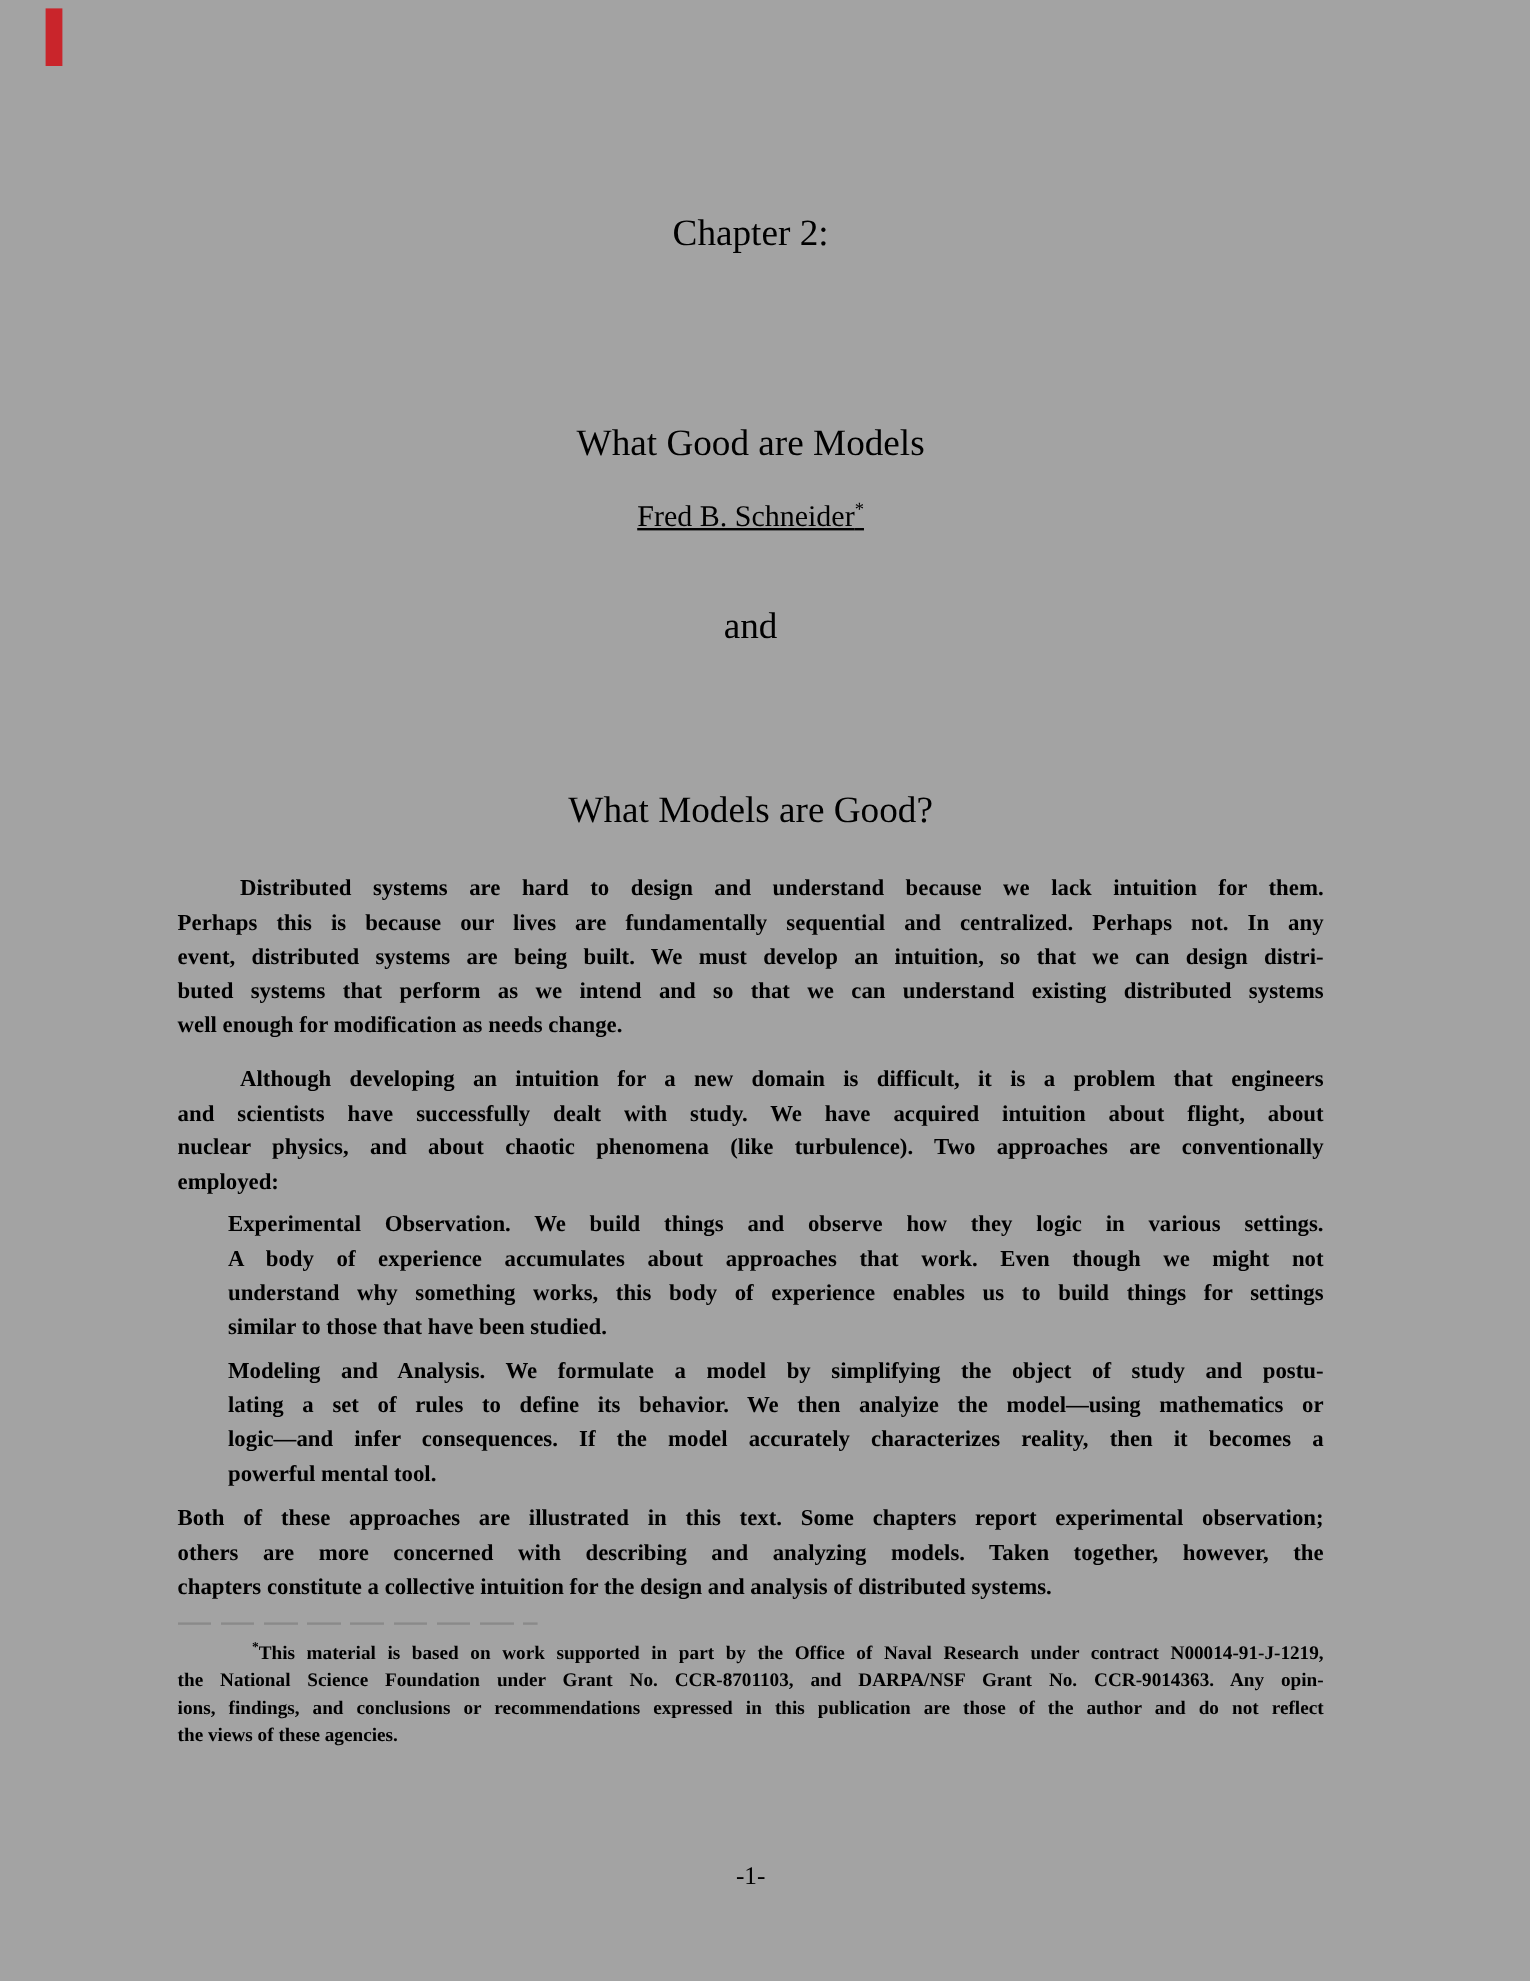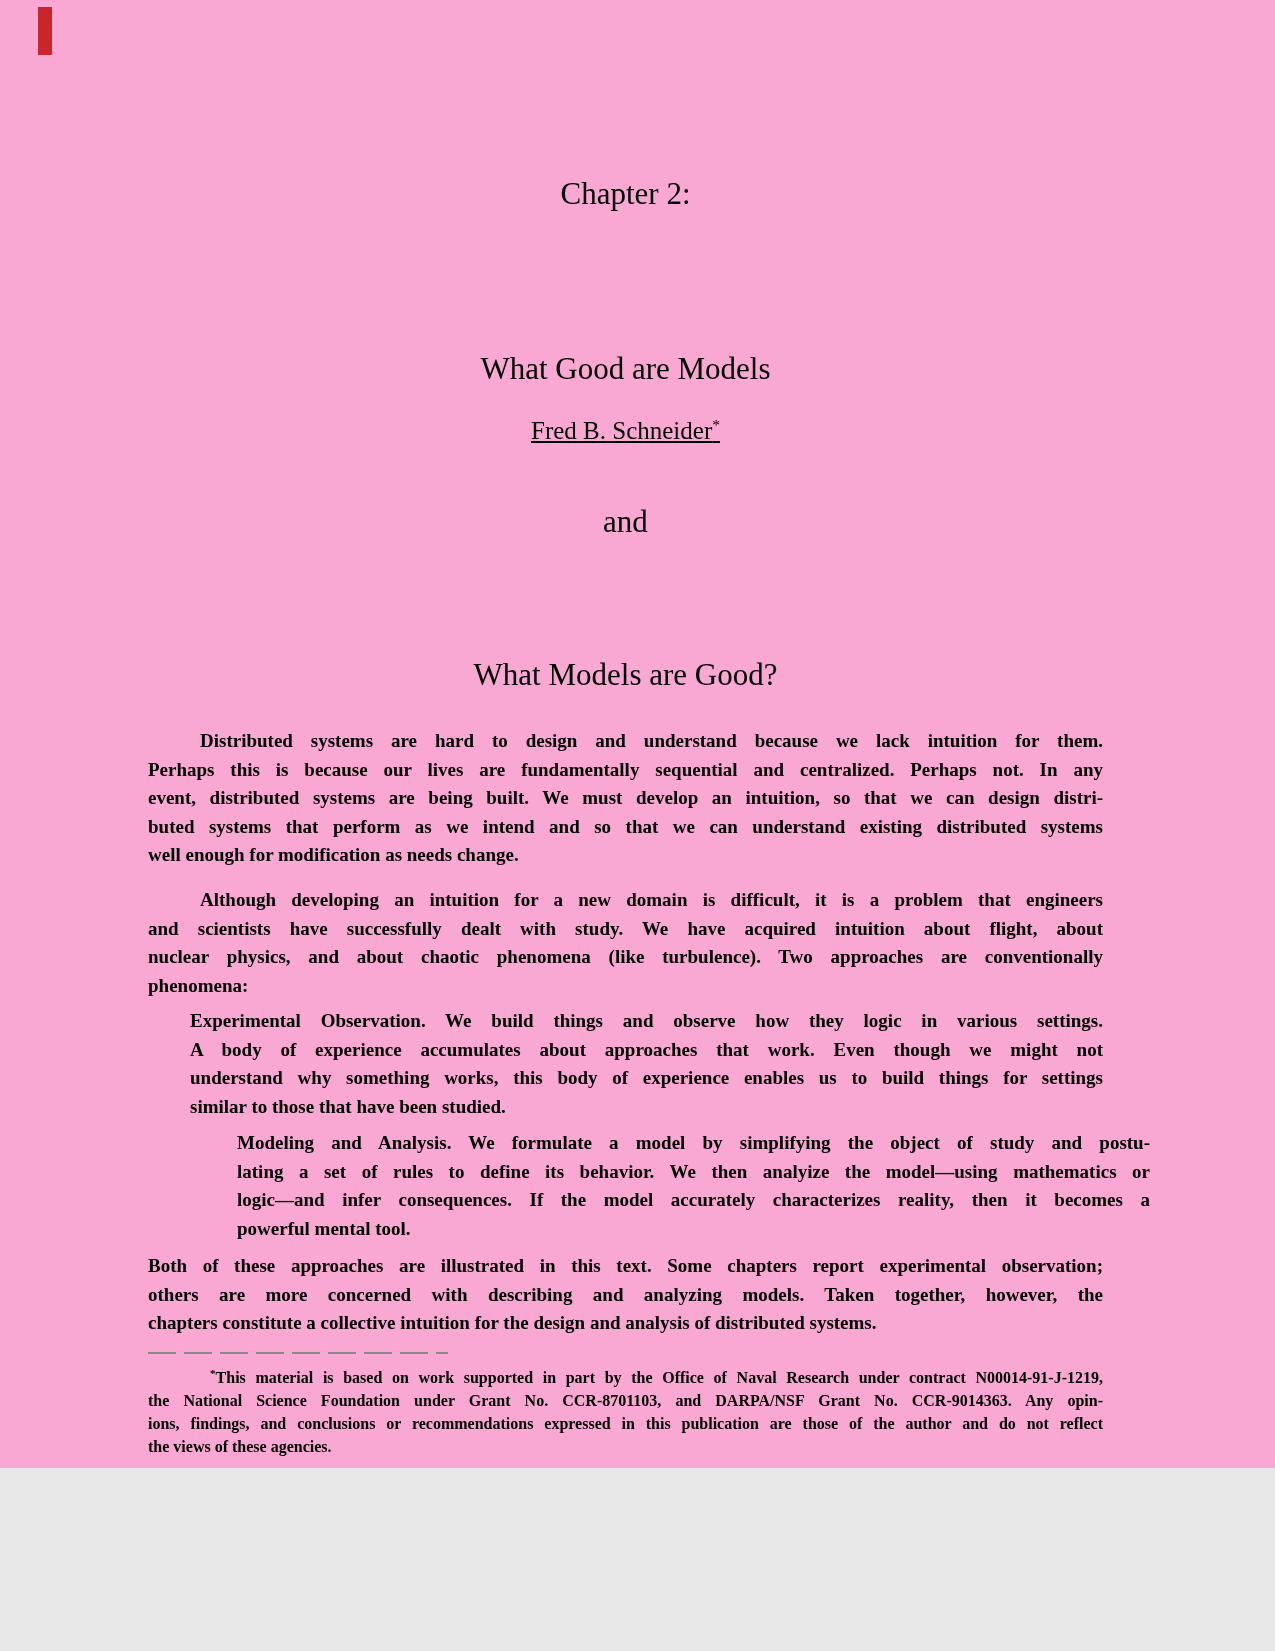--- a/index.html
+++ b/index.html
@@ -1,21 +1,21 @@
 <!DOCTYPE html>
 <html><head>
 <meta charset="utf-8">
 <style>
   * { margin: 0; padding: 0; box-sizing: border-box; }
   html, body { background: #e8e8e8; }
   .page {
     position: relative;
     width: 1275px;
-    height: 1468px;
-    background: #f9a8d4;
+    height: 1651px;
+    background: #a3a3a3;
     color: #000000;
     font-family: "Liberation Serif", "DejaVu Serif", serif;
     overflow: hidden;
   }
   .red-mark {
     position: absolute;
     left: 38px; top: 7px;
     width: 14px; height: 48px;
   }
   .abs { position: absolute; left: 148px; width: 955px; }
@@ -35,21 +35,21 @@
     text-align-last: justify;
     font-weight: bold;
     -moz-text-align-last: justify;
   }
   .para .ln.last { text-align-last: left; -moz-text-align-last: left; }
   .para .ln.indent { padding-left: 52px; }
 
   .p1 { top: 727px; }
   .p2 { top: 886px; }
   .b1 { top: 1007px; left: 190px; width: 913px; }
-  .b2 { top: 1129px; left: 190px; width: 913px; margin-left: 47px; }
+  .b2 { top: 1129px; left: 190px; width: 913px; }
   .p3 { top: 1252px; }
 
   .fnrule {
     top: 1352px;
     width: 300px; height: 2px;
     background: repeating-linear-gradient(90deg, #8a8a8a 0 28px, transparent 28px 36px);
   }
   .footnote { top: 1362px; font-size: 16px; line-height: 23px; }
   .footnote .ln.indent { padding-left: 62px; }
   .footnote sup { font-size: 70%; vertical-align: super; }
@@ -80,21 +80,21 @@
     <div class="ln">Perhaps this is because our lives are fundamentally sequential and centralized.  Perhaps not.  In any</div>
     <div class="ln">event, distributed systems are being built.  We must develop an intuition, so that we can design distri-</div>
     <div class="ln">buted systems that perform as we intend and so that we can understand existing distributed systems</div>
     <div class="ln last">well enough for modification as needs change.</div>
   </div>
 
   <div class="abs para p2">
     <div class="ln indent">Although developing an intuition for a new domain is difficult, it is a problem that engineers</div>
     <div class="ln">and scientists have successfully dealt with study.  We have acquired intuition about flight, about</div>
     <div class="ln">nuclear physics, and about chaotic phenomena (like turbulence).  Two approaches are conventionally</div>
-    <div class="ln last">phenomena:</div>
+    <div class="ln last">employed:</div>
   </div>
 
   <div class="abs para b1">
     <div class="ln"><b>Experimental Observation</b><span>.  We build things and observe how they logic in various settings.</span></div>
     <div class="ln">A body of experience accumulates about approaches that work.  Even though we might not</div>
     <div class="ln">understand why something works, this body of experience enables us to build things for settings</div>
     <div class="ln last">similar to those that have been studied.</div>
   </div>
 
   <div class="abs para b2">

